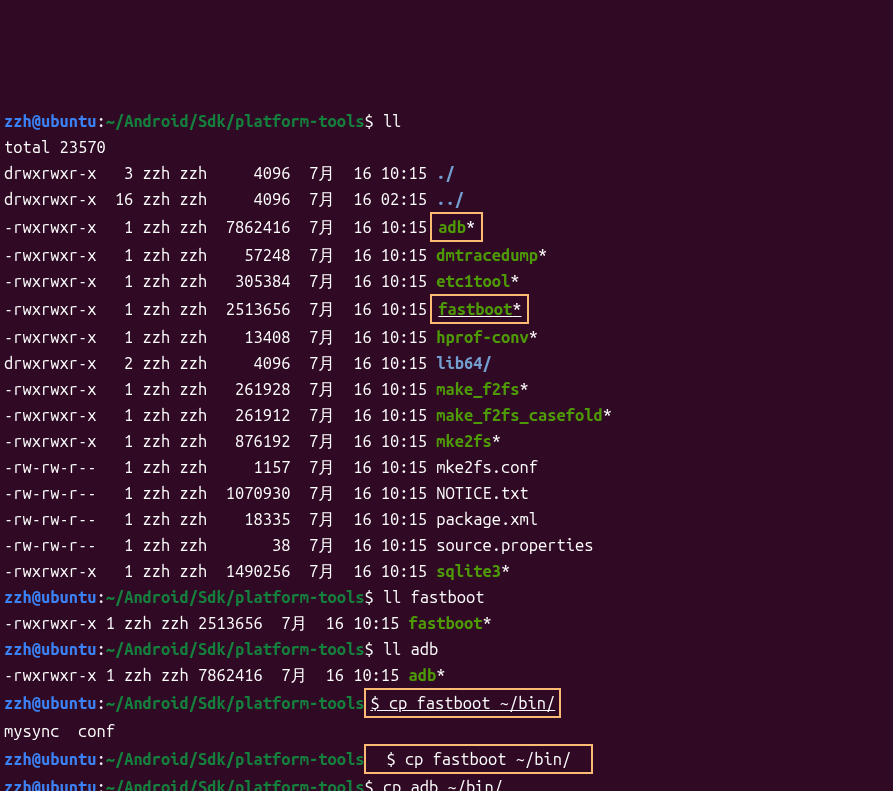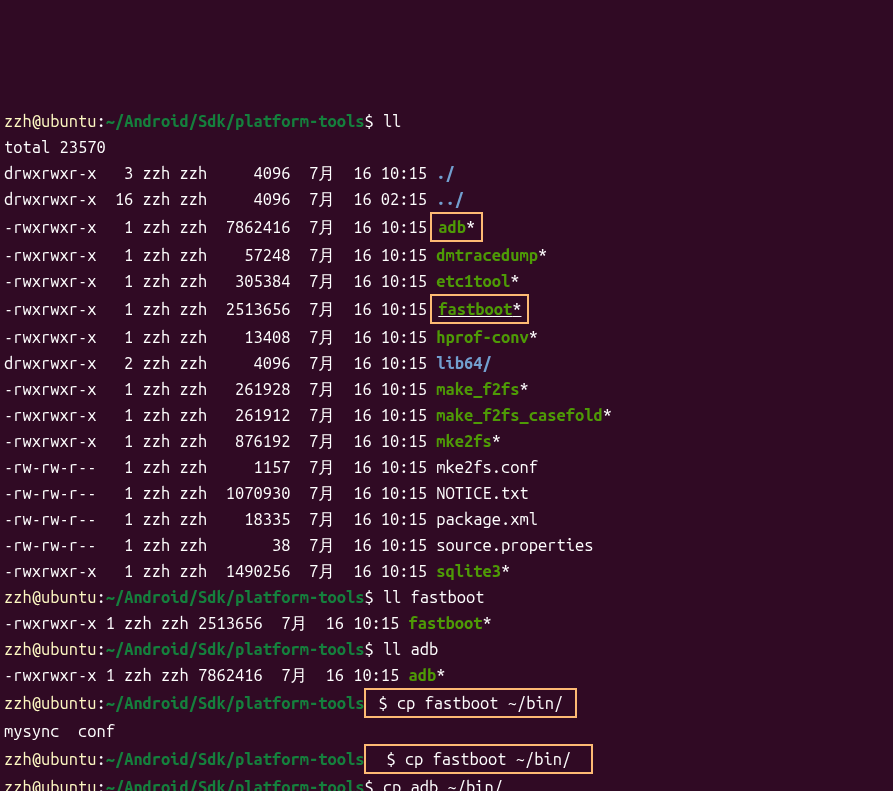--- a/index.html
+++ b/index.html
@@ -9,21 +9,21 @@
     color: #ffffff;
     font-family: "Ubuntu Mono", "DejaVu Sans Mono", monospace;
     font-size: 16.5px;
     line-height: 26px;
     white-space: pre;
     width: 893px;
     height: 791px;
     box-sizing: border-box;
     overflow: hidden;
   }
-  .user   { color: #fef9c3; font-weight: normal; }
+  .user   { color: #3b82f6; font-weight: bold; }
   .path   { color: #15803d; font-weight: bold; }
   .dir    { color: #729fcf; font-weight: bold; }
   .exe    { color: #4e9a06; font-weight: bold; }
   .star   { color: #ffffff; }
   .white  { color: #ffffff; }
   .box {
     border: 2px solid #fdba74;
     box-sizing: border-box;
     display: inline-block;
   }
@@ -48,21 +48,21 @@
 <span class="white">-rwxrwxr-x   1 zzh zzh   876192  7月  16 10:15 </span><span class="exe">mke2fs</span><span class="star">*</span>
 <span class="white">-rw-rw-r--   1 zzh zzh     1157  7月  16 10:15 </span><span class="white">mke2fs.conf</span>
 <span class="white">-rw-rw-r--   1 zzh zzh  1070930  7月  16 10:15 </span><span class="white">NOTICE.txt</span>
 <span class="white">-rw-rw-r--   1 zzh zzh    18335  7月  16 10:15 </span><span class="white">package.xml</span>
 <span class="white">-rw-rw-r--   1 zzh zzh       38  7月  16 10:15 </span><span class="white">source.properties</span>
 <span class="white">-rwxrwxr-x   1 zzh zzh  1490256  7月  16 10:15 </span><span class="exe">sqlite3</span><span class="star">*</span>
 <span class="user">zzh@ubuntu</span><span class="white">:</span><span class="path">~/Android/Sdk/platform-tools</span><span class="white">$ </span><span class="white">ll fastboot</span>
 <span class="white">-rwxrwxr-x 1 zzh zzh 2513656  7月  16 10:15 </span><span class="exe">fastboot</span><span class="star">*</span>
 <span class="user">zzh@ubuntu</span><span class="white">:</span><span class="path">~/Android/Sdk/platform-tools</span><span class="white">$ </span><span class="white">ll adb</span>
 <span class="white">-rwxrwxr-x 1 zzh zzh 7862416  7月  16 10:15 </span><span class="exe">adb</span><span class="star">*</span>
-<span class="user">zzh@ubuntu</span><span class="white">:</span><span class="path">~/Android/Sdk/platform-tools</span><span class="box" style="padding:0 12px;"><span class="white">$ </span><span class="white">cp fastboot ~/bin/</span></span>
+<span class="user">zzh@ubuntu</span><span class="white">:</span><span class="path">~/Android/Sdk/platform-tools</span><span class="box" style="padding:0 4px;text-decoration:underline;"><span class="white">$ </span><span class="white">cp fastboot ~/bin/</span></span>
 <span class="white">mysync  conf</span>
 <span class="user">zzh@ubuntu</span><span class="white">:</span><span class="path">~/Android/Sdk/platform-tools</span><span class="box" style="padding:0 20px;"><span class="white">$ </span><span class="white">cp fastboot ~/bin/</span></span>
 <span class="user">zzh@ubuntu</span><span class="white">:</span><span class="path">~/Android/Sdk/platform-tools</span><span class="white">$ </span><span class="white">cp adb ~/bin/</span>
 
 
 
 </div>
 
 
 

